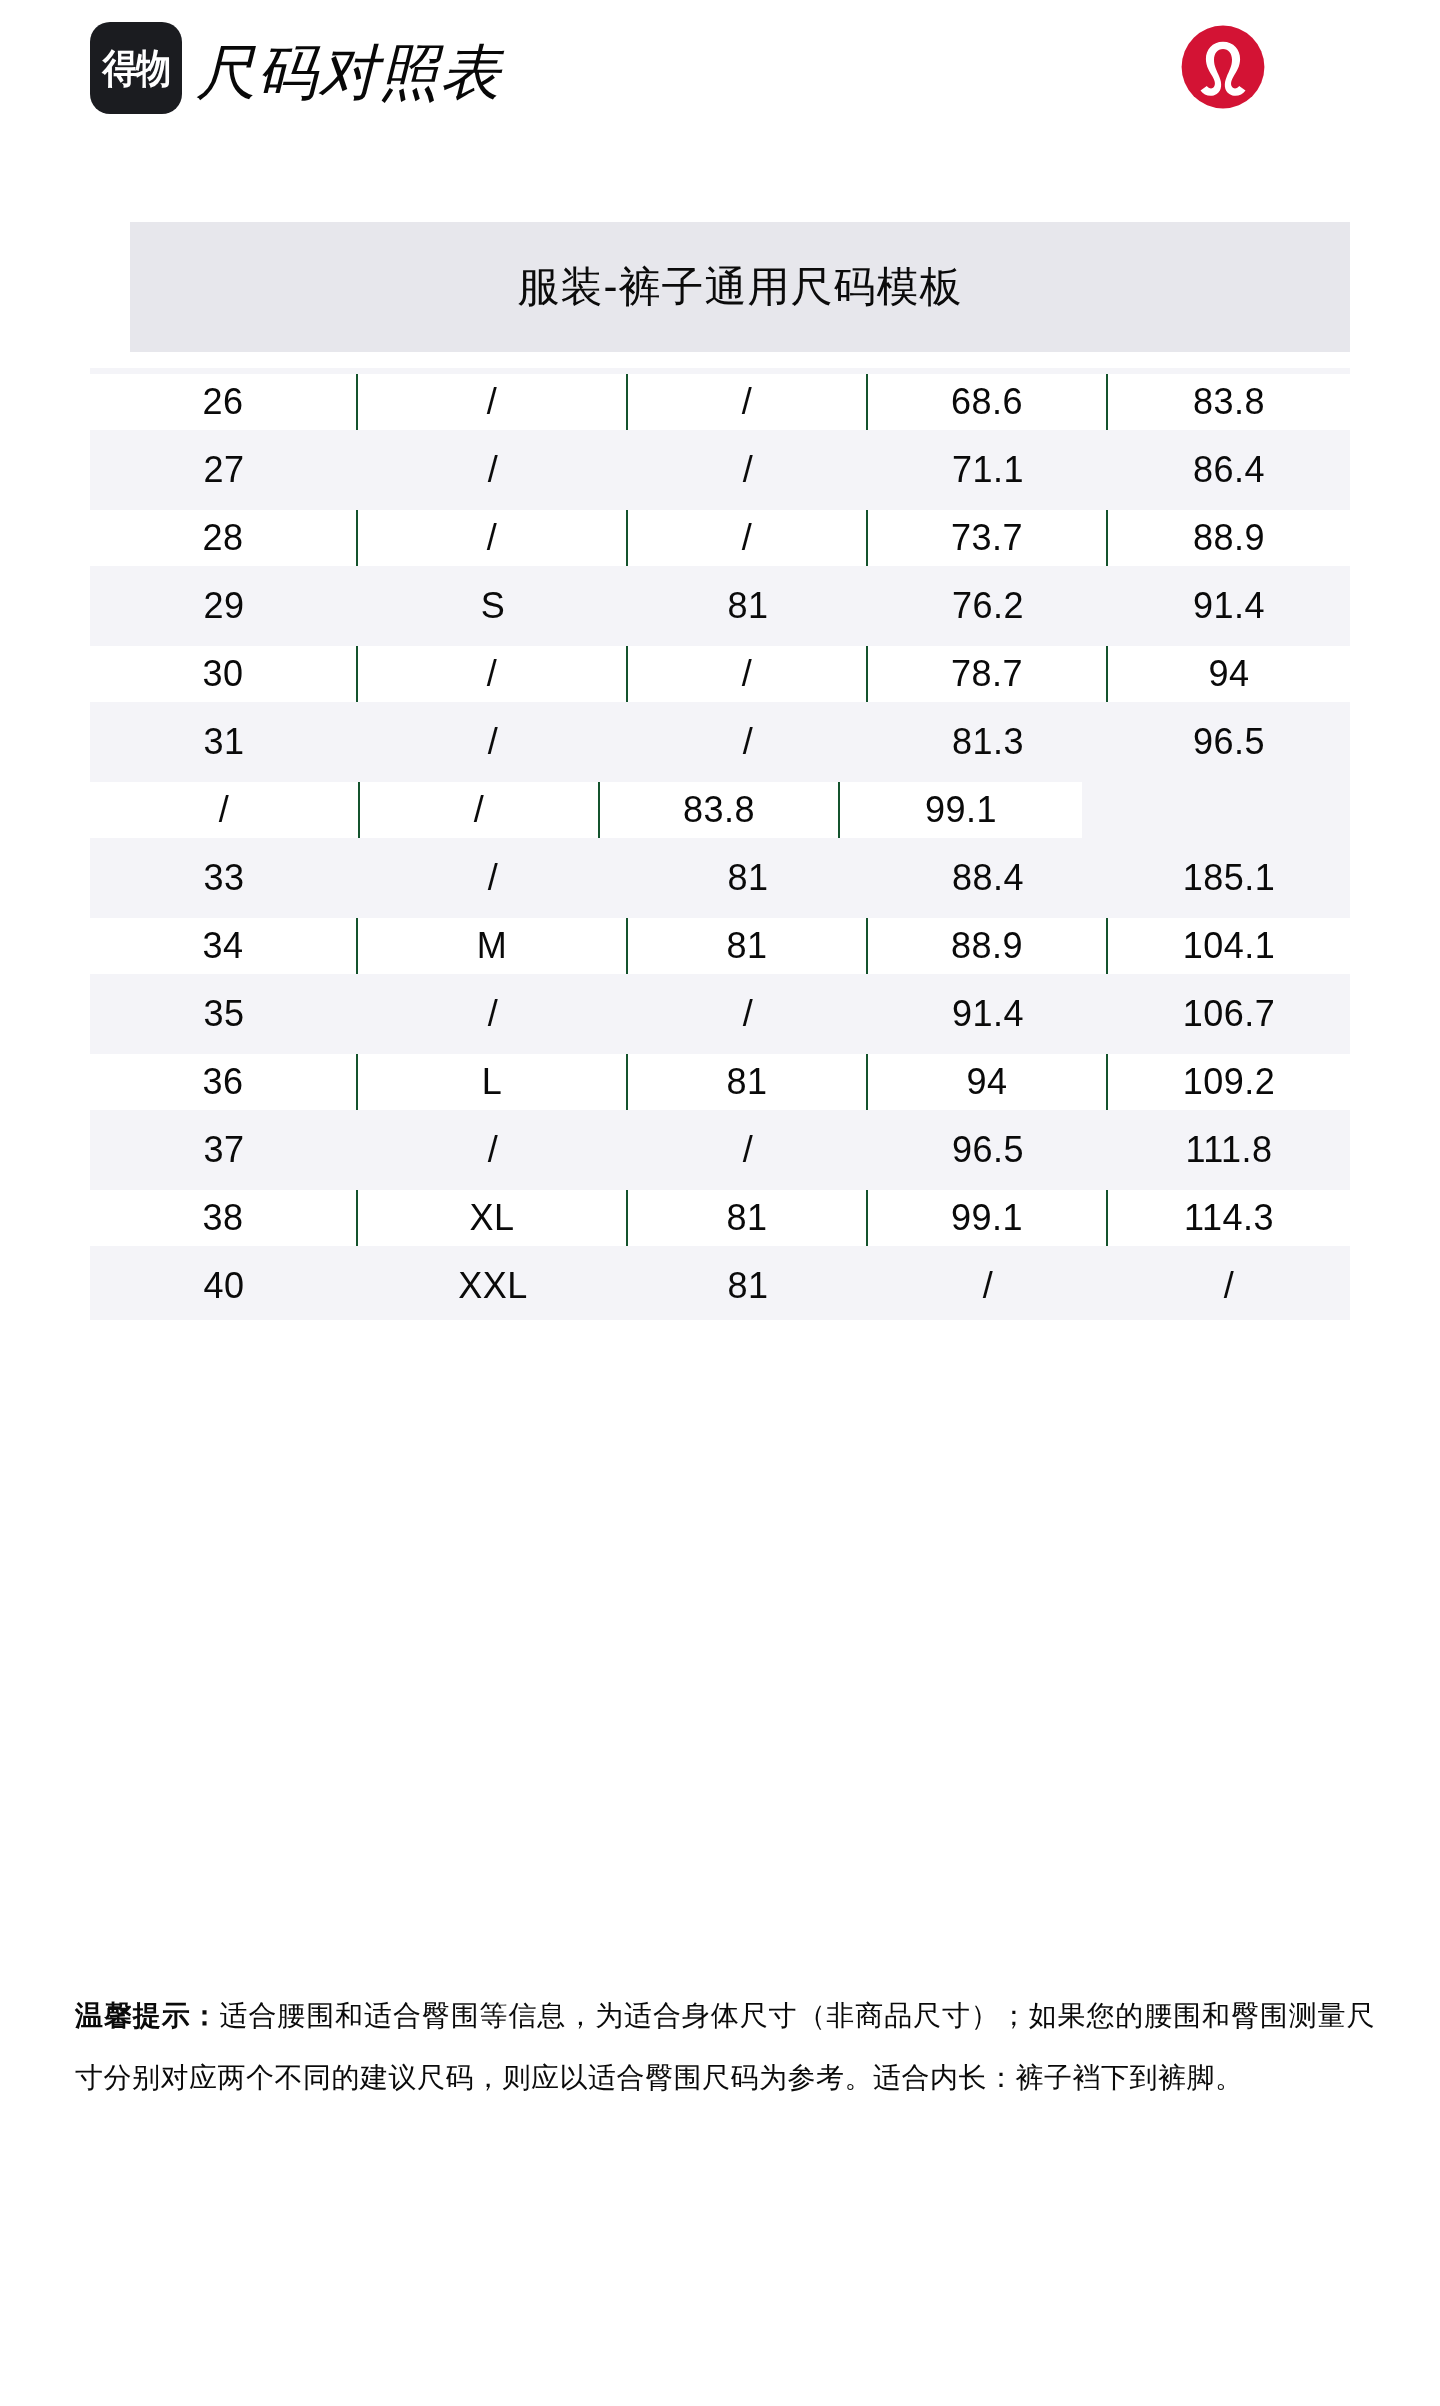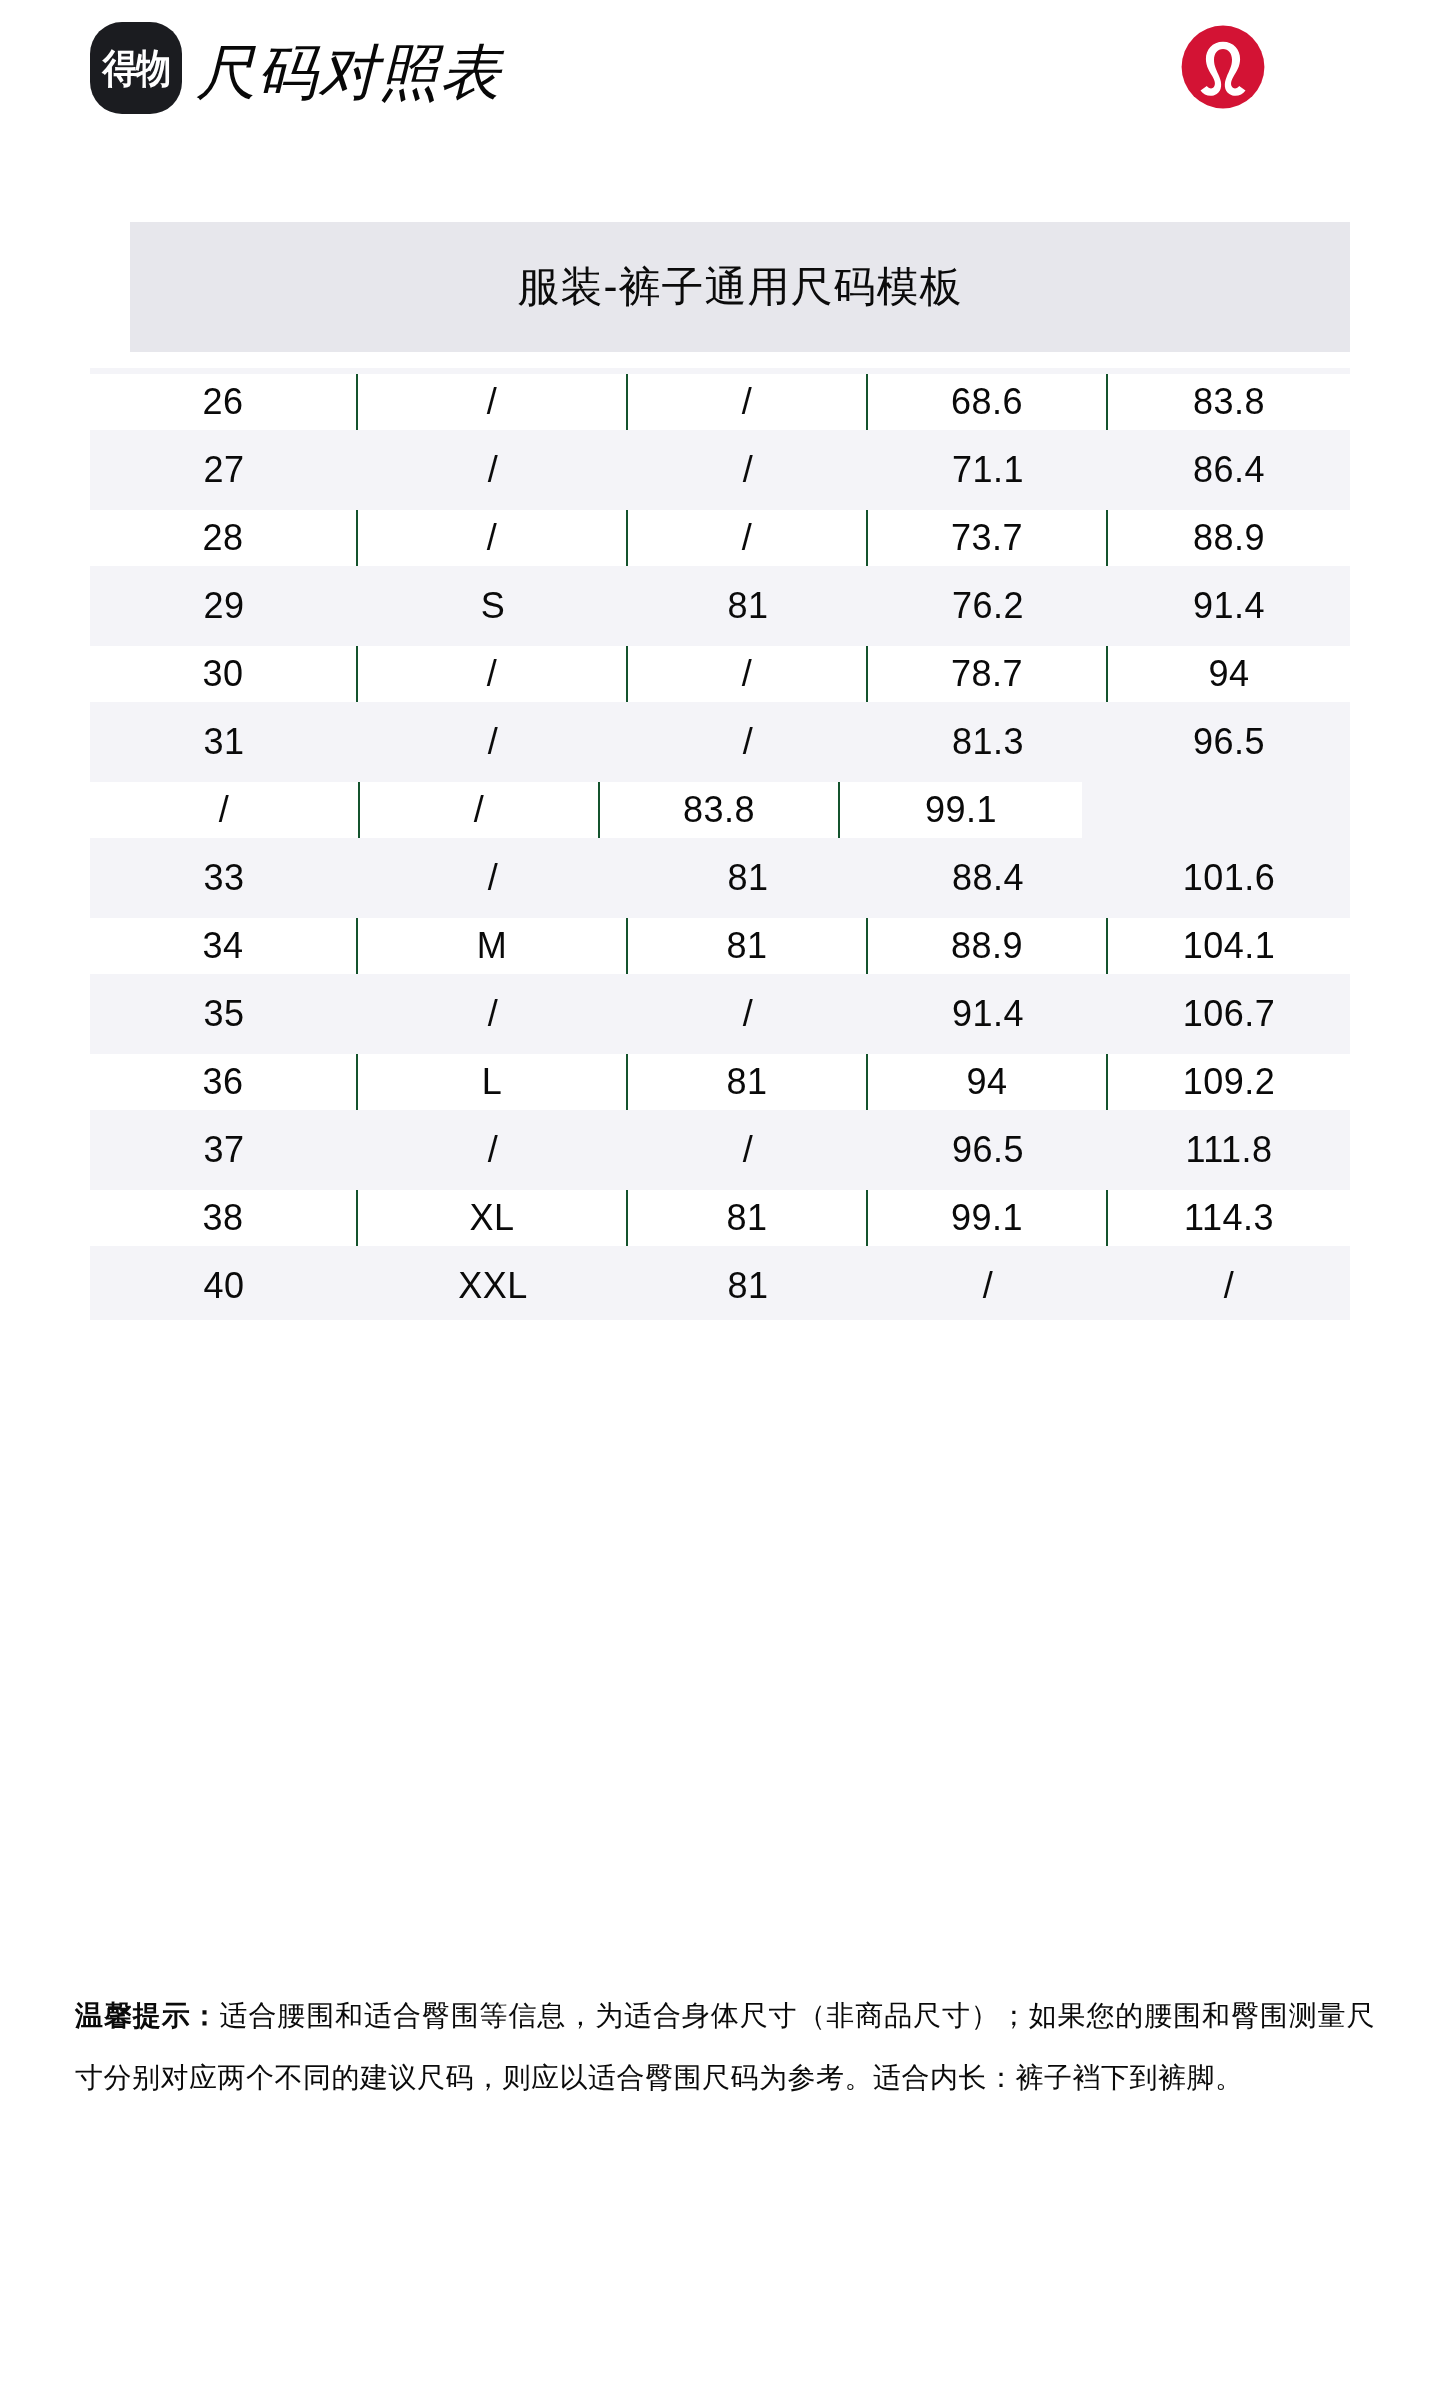--- a/index.html
+++ b/index.html
@@ -24,21 +24,21 @@
     width: 1440px;
     height: 200px;
   }
   .brand-logo {
     position: absolute;
     left: 90px;
     top: 22px;
     width: 92px;
     height: 92px;
     background: #1b1c20;
-    border-radius: 32px;
+    border-radius: 20px;
     display: flex;
     align-items: center;
     justify-content: center;
   }
   .brand-logo-text {
     color: #ffffff;
     font-size: 40px;
     font-weight: 700;
     letter-spacing: -2px;
     line-height: 1;
@@ -263,21 +263,21 @@
           <div class="cell c4">83.8</div>
           <div class="cell c5">99.1</div>
         </div>
       </div>
       <div class="rowwrap">
         <div class="row">
           <div class="cell c1">33</div>
           <div class="cell c2">/</div>
           <div class="cell c3">81</div>
           <div class="cell c4">88.4</div>
-          <div class="cell c5">101.6</div>
+          <div class="cell c5">185.1</div>
         </div>
       </div>
       <div class="rowwrap white-variant">
         <div class="row stripe-white">
           <div class="cell c1">34</div>
           <div class="cell c2">M</div>
           <div class="cell c3">81</div>
           <div class="cell c4">88.9</div>
           <div class="cell c5">104.1</div>
         </div>

